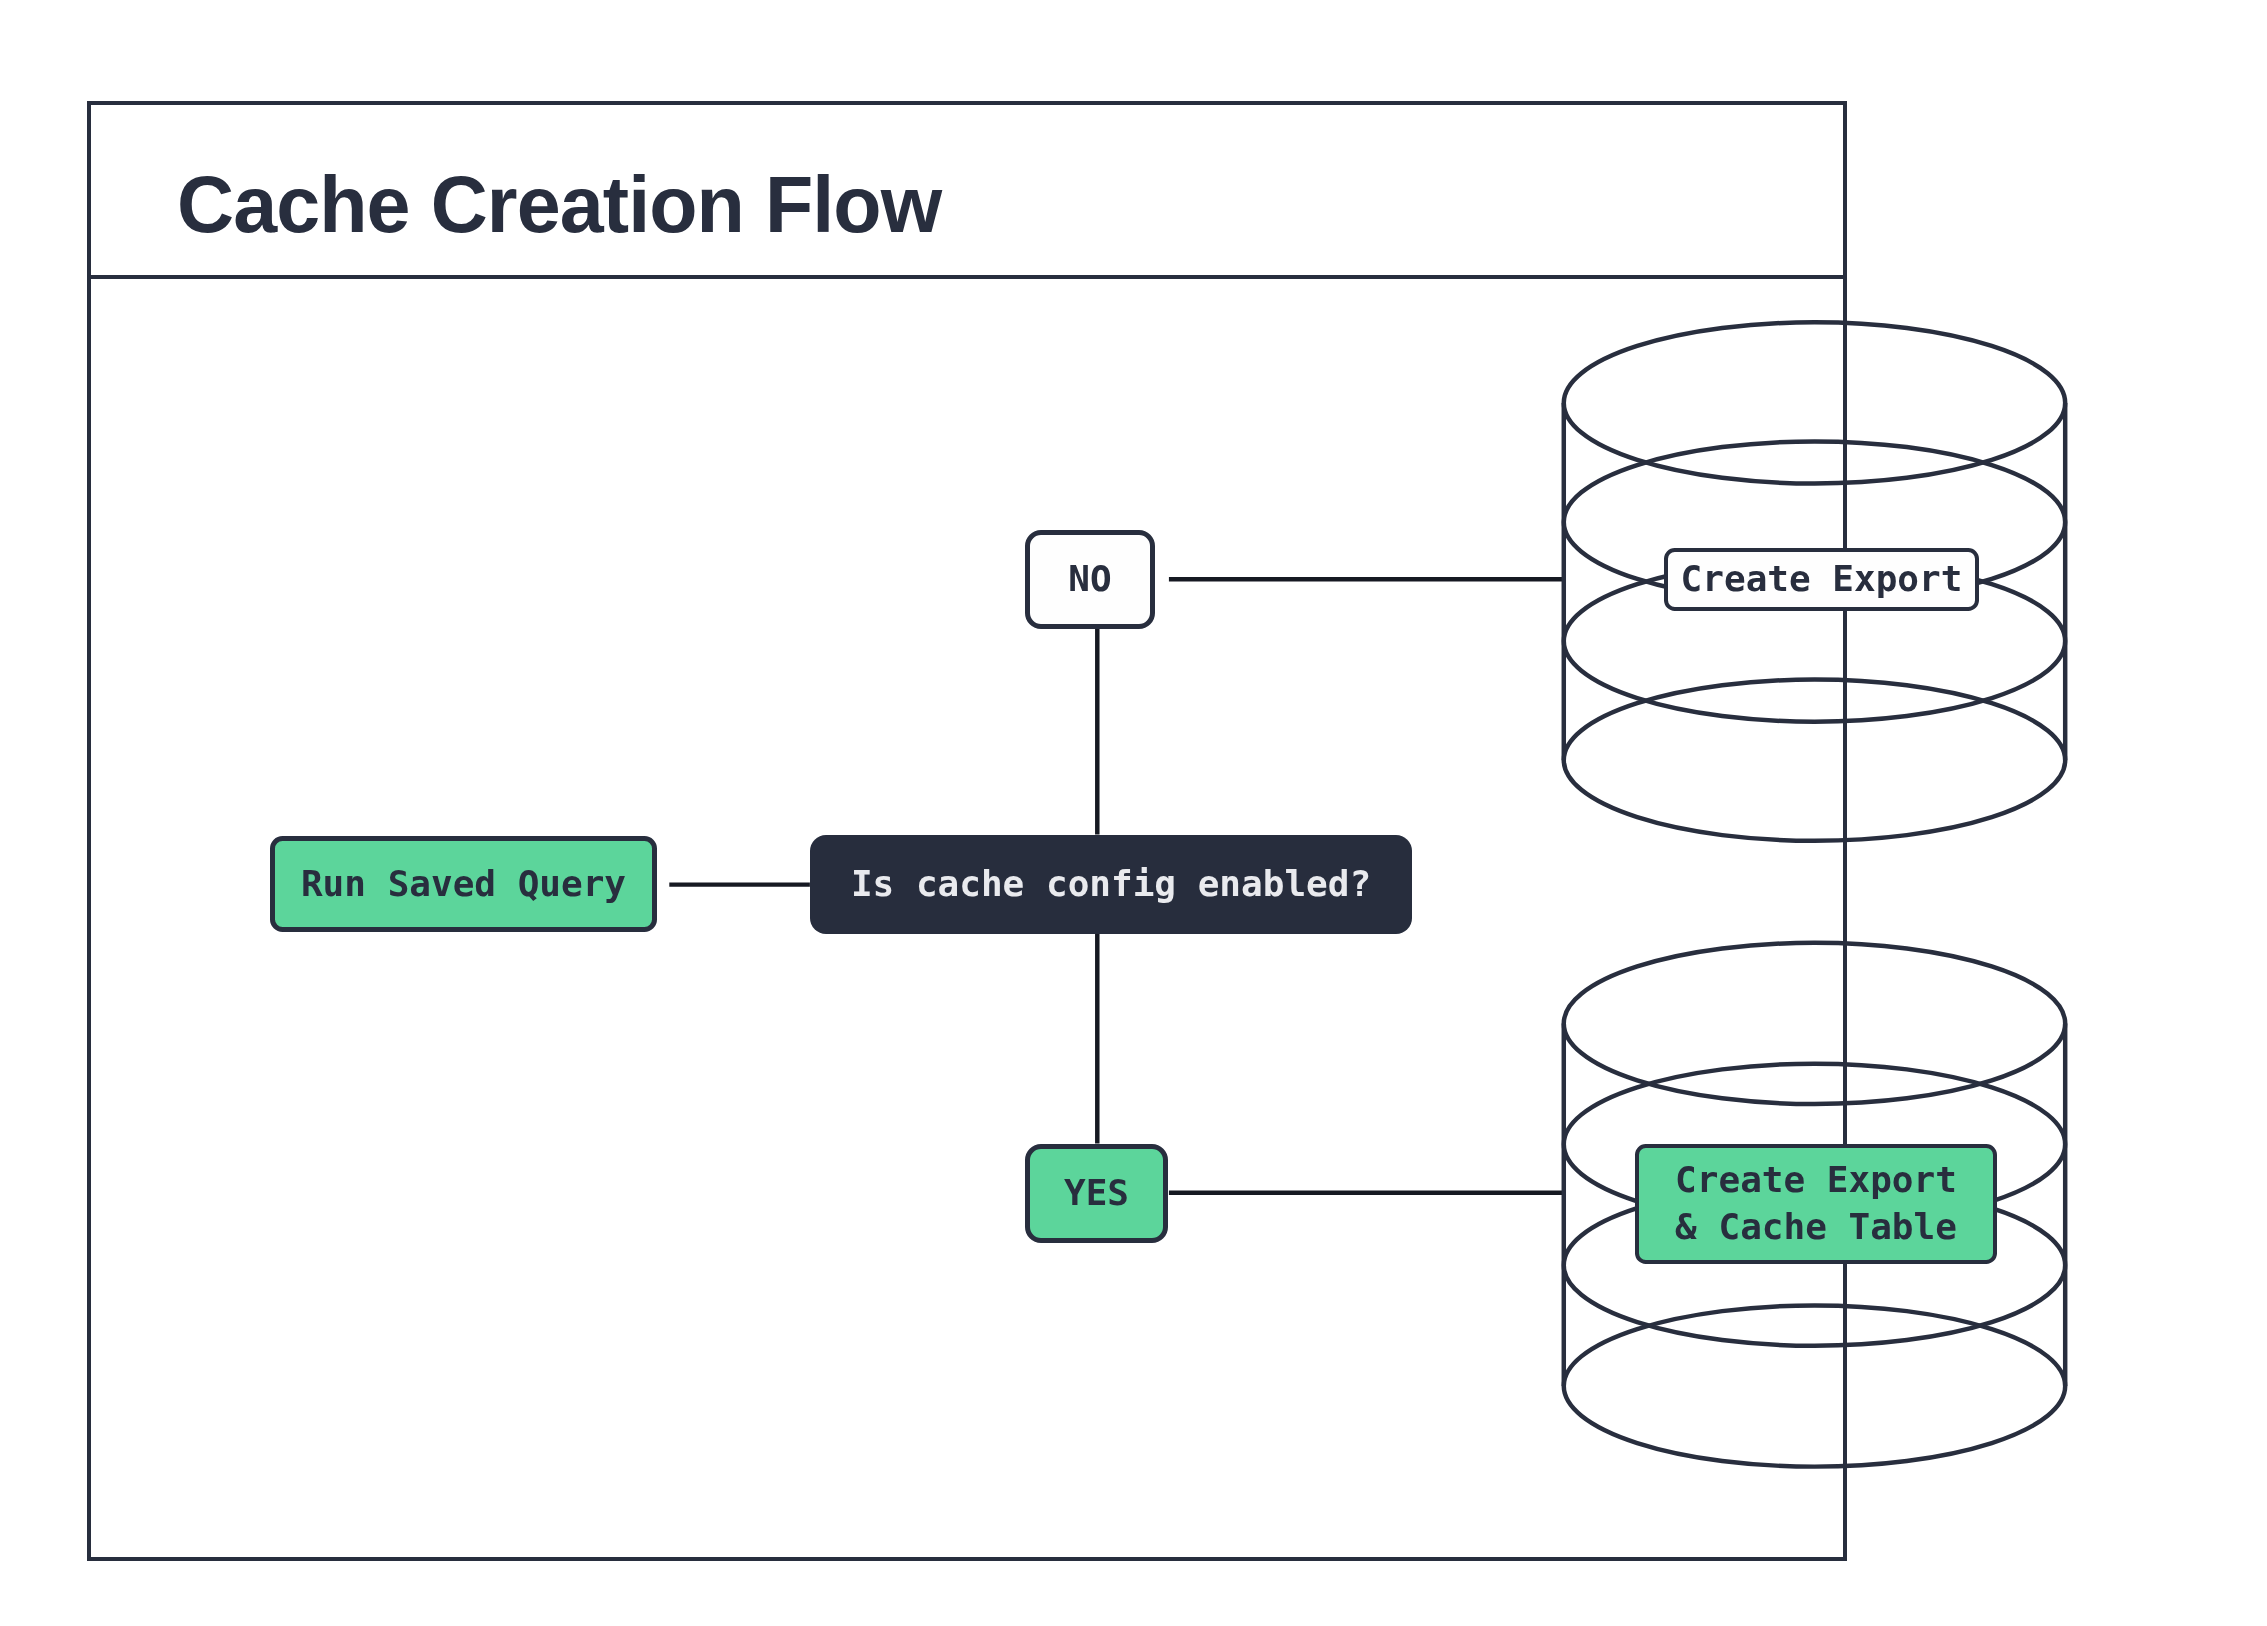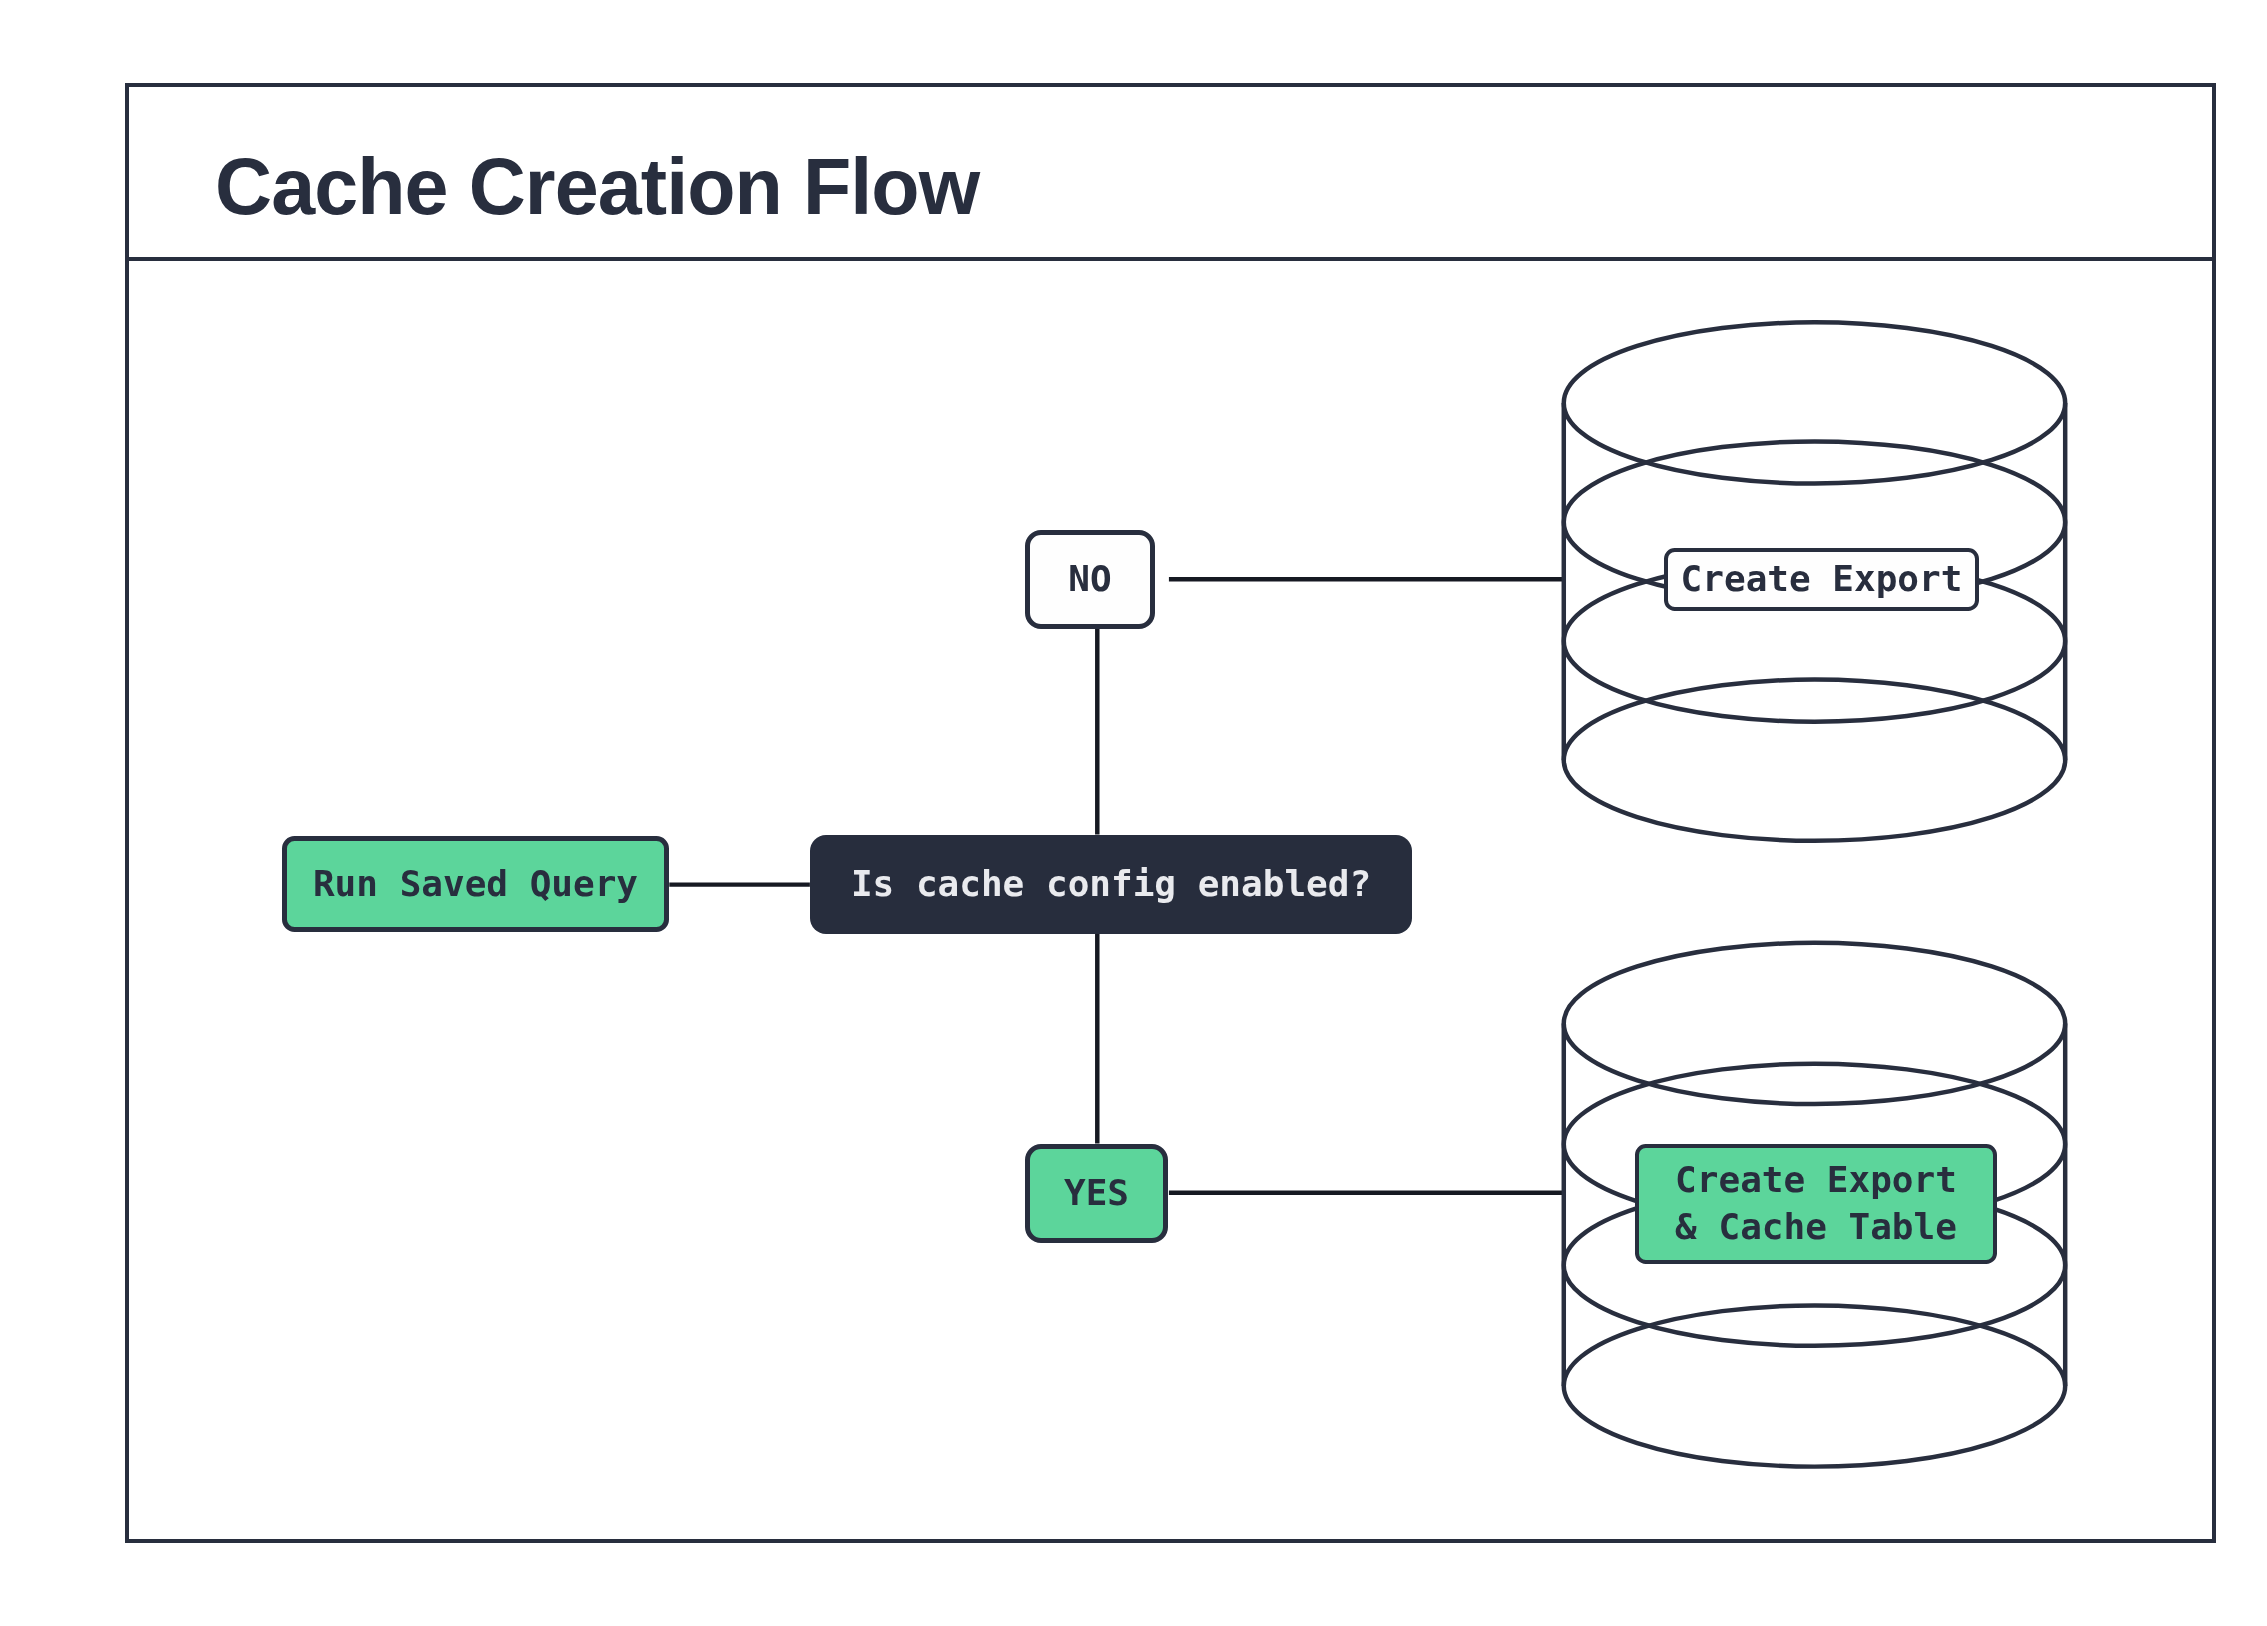--- a/index.html
+++ b/index.html
@@ -12,27 +12,26 @@
   .canvas {
     position: relative;
     width: 2268px;
     height: 1626px;
     background: #ffffff;
     overflow: hidden;
   }
   .frame {
     position: absolute;
     left: 87px;
-    top: 83px;
-    width: 2091px;
+    top: 101px;
+    width: 1760px;
     height: 1460px;
     border: 4.5px solid #282e3e;
     box-sizing: border-box;
     background: #ffffff;
-    margin-left: 38px;
   }
   .header {
     position: absolute;
     left: 0;
     top: 0;
     right: 0;
     height: 174px;
     border-bottom: 4.5px solid #282e3e;
     box-sizing: border-box;
     display: flex;
@@ -65,21 +64,21 @@
     align-items: center;
     justify-content: center;
     font-family: "DejaVu Sans Mono", "Liberation Mono", monospace;
     font-weight: 700;
     font-size: 36px;
     color: #282e3e;
     white-space: nowrap;
     line-height: 1.3;
   }
   .node-start {
-    left: 282px; top: 836px;
+    left: 270px; top: 836px;
     width: 387px; height: 96px;
     background: #5cd59b;
     border: 5.4px solid #282e3e;
     border-radius: 12.5px;
   }
   .node-decision {
     left: 810px; top: 835px;
     width: 602px; height: 99px;
     background: #272d3d;
     color: #e9eaee;

